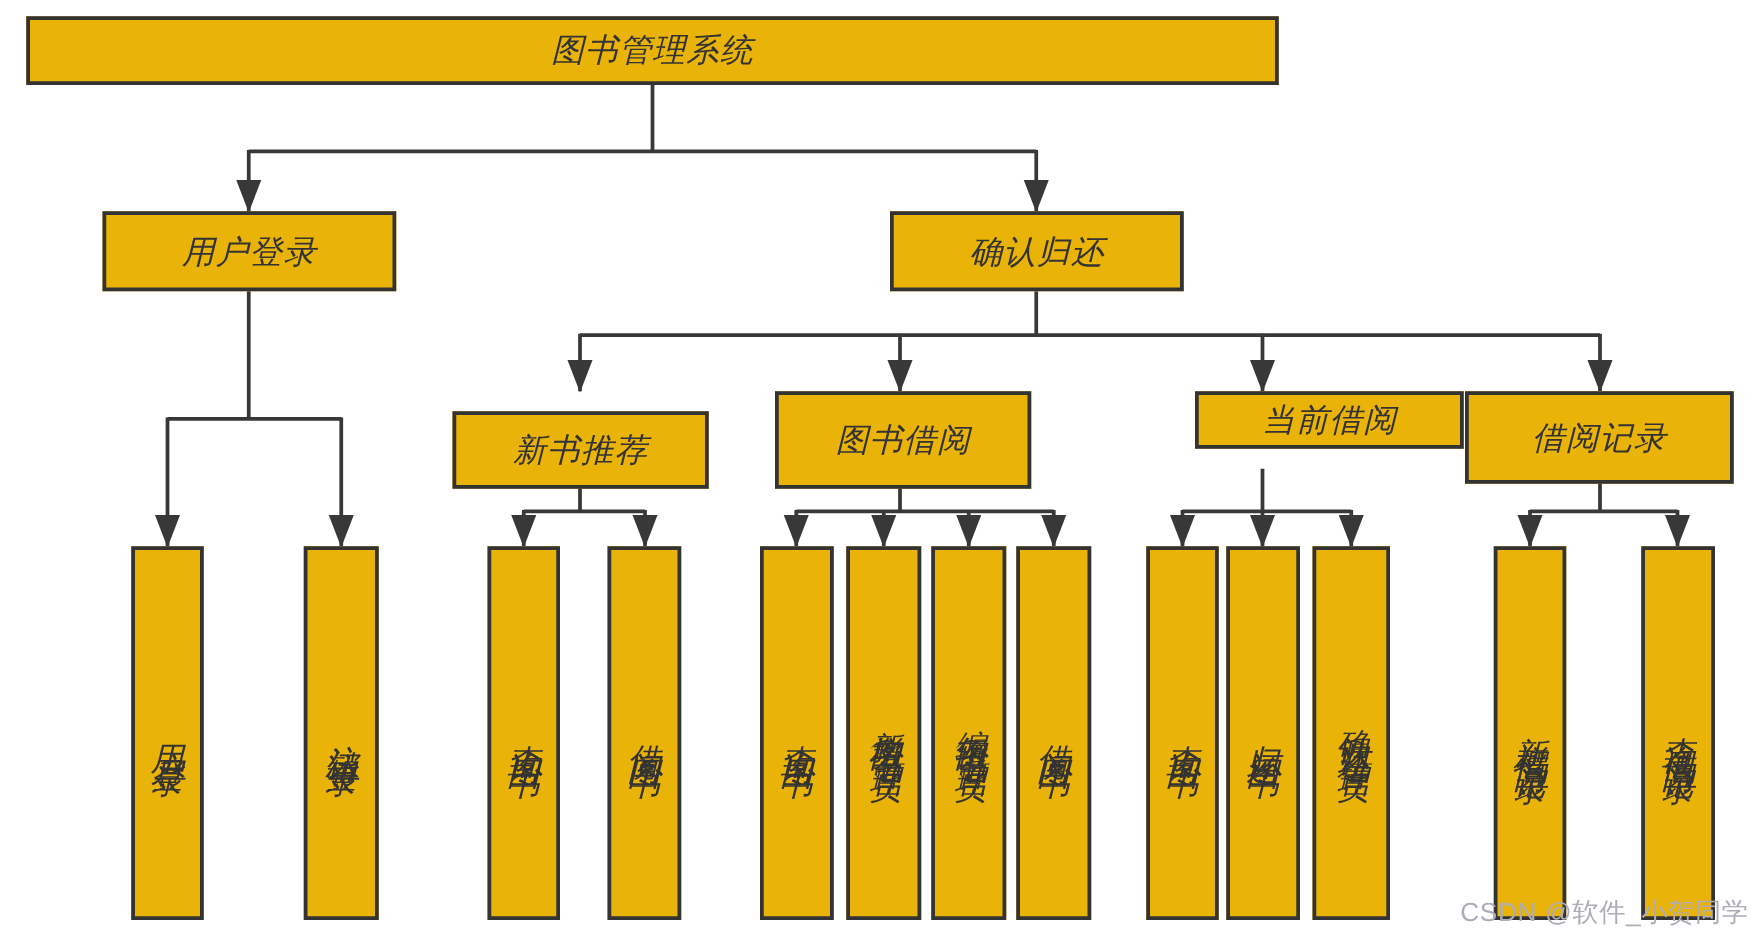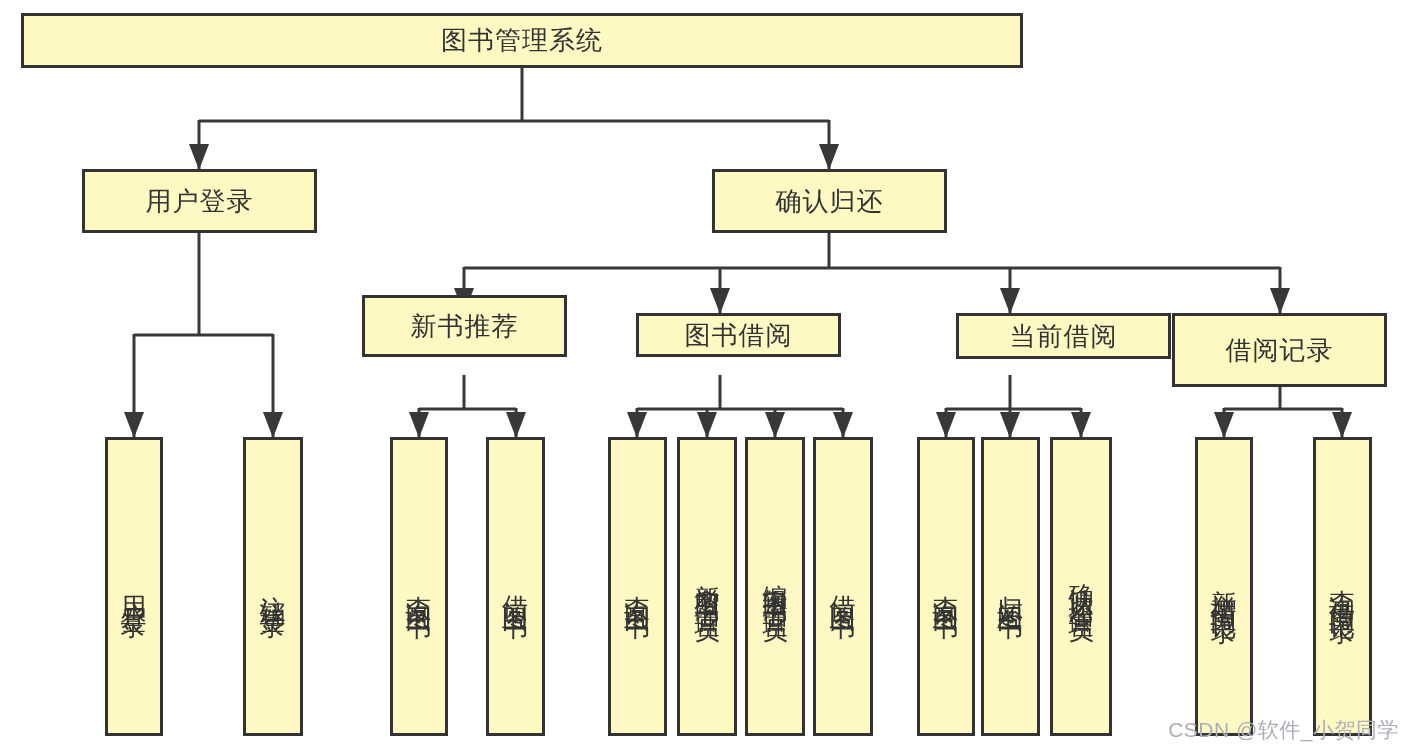--- a/index.html
+++ b/index.html
@@ -8,25 +8,26 @@
     position:relative;
     background:#ffffff;
     font-family:"Liberation Sans","DejaVu Sans",sans-serif;
     overflow:hidden;
     color:#333333;
   }
   .connectors { position:absolute; left:0; top:0; z-index:1; }
   .node {
     position:absolute;
     border:3px solid #333333;
-    background:#fef9c3;
+    background:#eab308;
     display:flex;
     align-items:center;
     justify-content:center;
     z-index:2;
+    font-style:italic;
   }
   .hlabel {
     font-size:26px;
     letter-spacing:1px;
     color:#333333;
     white-space:nowrap;
   }
   .vlabel {
     writing-mode:vertical-rl;
     text-orientation:mixed;
@@ -104,24 +105,24 @@
   <span class="hlabel">图书管理系统</span>
 </div>
 
 <div class="node" style="left:82px;top:169px;width:235px;height:64px">
   <span class="hlabel">用户登录</span>
 </div>
 <div class="node" style="left:712px;top:169px;width:235px;height:64px">
   <span class="hlabel">确认归还</span>
 </div>
 
-<div class="node" style="left:362px;top:295px;width:205px;height:62px">
+<div class="node" style="left:362px;top:329px;width:205px;height:62px">
   <span class="hlabel">新书推荐</span>
 </div>
-<div class="node" style="left:636px;top:313px;width:205px;height:44px">
+<div class="node" style="left:620px;top:313px;width:205px;height:78px">
   <span class="hlabel">图书借阅</span>
 </div>
 <div class="node" style="left:956px;top:313px;width:215px;height:46px">
   <span class="hlabel">当前借阅</span>
 </div>
 <div class="node" style="left:1172px;top:313px;width:215px;height:74px">
   <span class="hlabel">借阅记录</span>
 </div>
 
 <div class="node" style="left:105px;top:437px;width:58px;height:299px">

